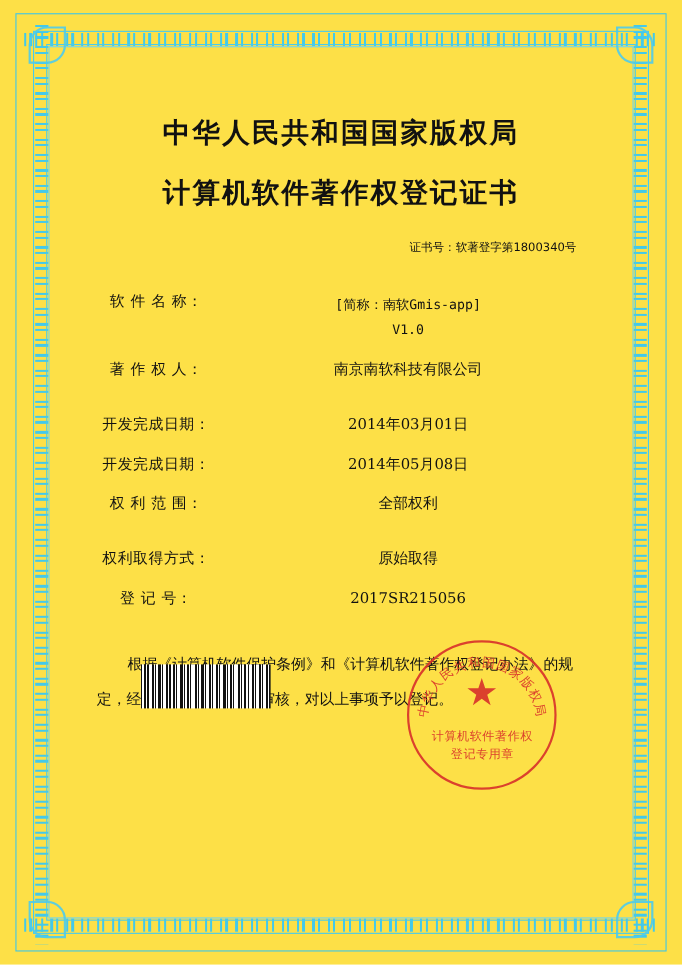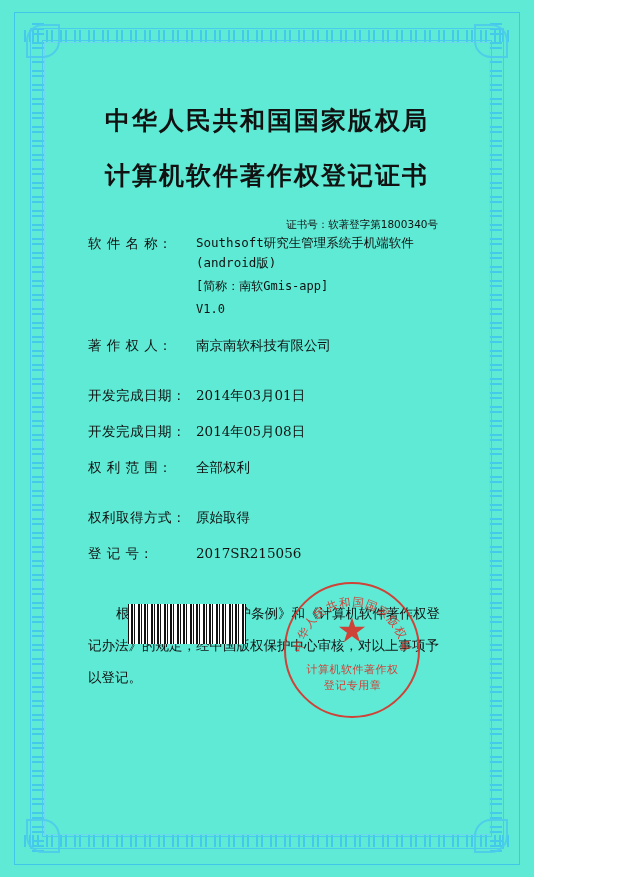--- a/index.html
+++ b/index.html
@@ -10,23 +10,23 @@
   body {
     width: 620px;
     height: 877px;
     font-family: "Liberation Serif", serif;
     color: #1a1a1a;
     overflow: hidden;
   }
 
   #certificate {
     position: relative;
-    width: 534px;
+    width: 620px;
     height: 877px;
-    background: #5eead4;
+    background: #fde047;
     box-sizing: border-box;
   }
 
   
   .border-outer {
     position: absolute;
     left: 14px;
     top: 12px;
     right: 14px;
     bottom: 12px;
@@ -133,23 +133,24 @@
   .cert-no {
     text-align: right;
     font-size: 10.5px;
     margin-top: 26px;
     padding-right: 40px;
     color: #111;
     font-family: "DejaVu Sans", "Liberation Sans", sans-serif;
   }
 
   .fields {
-    margin-top: 1px;
+    margin-top: 32px;
     padding-left: 32px;
     padding-right: 18px;
+    text-align: center;
   }
   .field-row {
     display: flex;
     align-items: flex-start;
     margin-bottom: 16px;
     font-size: 13.5px;
     line-height: 20px;
   }
   .field-label {
     width: 108px;
@@ -296,21 +297,20 @@
     <div class="title-main">中华人民共和国国家版权局</div>
     <div class="title-sub">计算机软件著作权登记证书</div>
 
     <div class="cert-no">证书号：软著登字第1800340号</div>
 
     <div class="fields">
 
       <div class="field-row">
         <div class="field-label">软 件 名 称：</div>
         <div class="field-value">
-          <span class="value-line mono">Southsoft研究生管理系统手机端软件(android版)</span>
           <span class="value-line second">[简称：南软Gmis-app]</span>
           <span class="value-line third">V1.0</span>
         </div>
       </div>
 
       <div class="field-row">
         <div class="field-label">著 作 权 人：</div>
         <div class="field-value">南京南软科技有限公司</div>
       </div>
 

